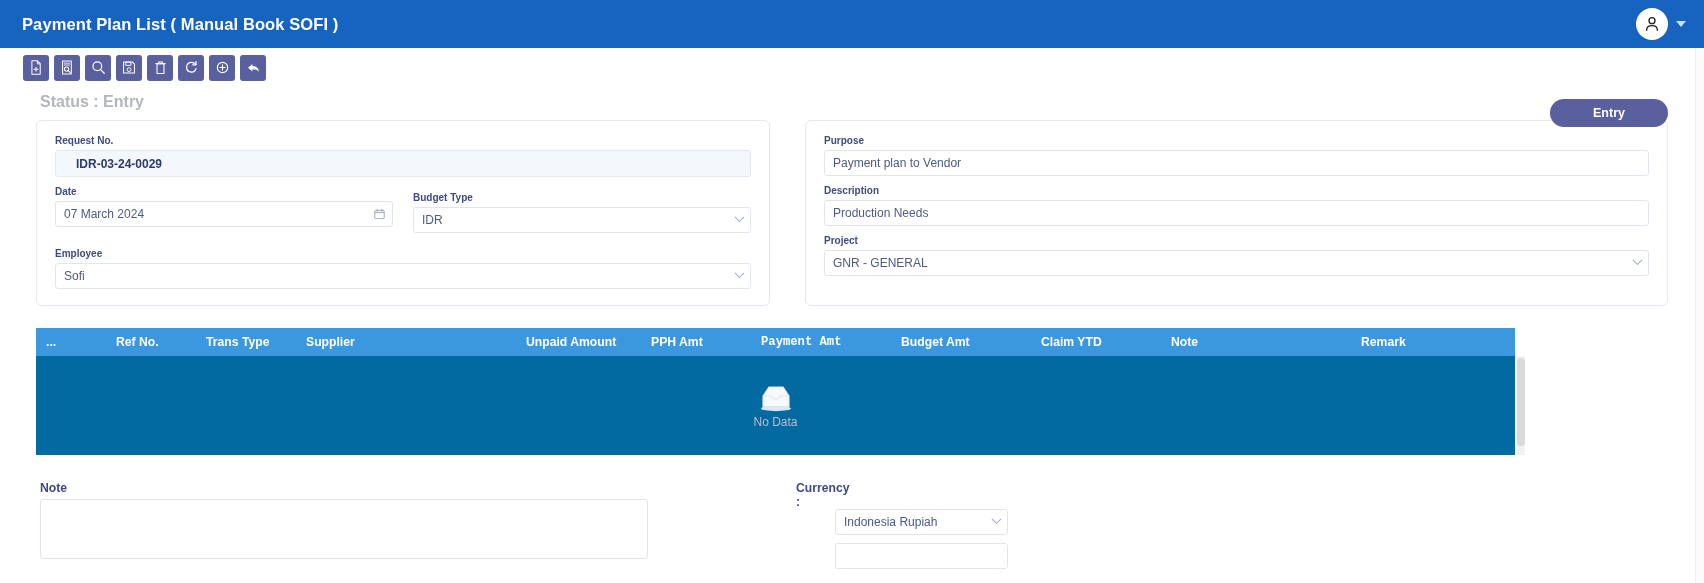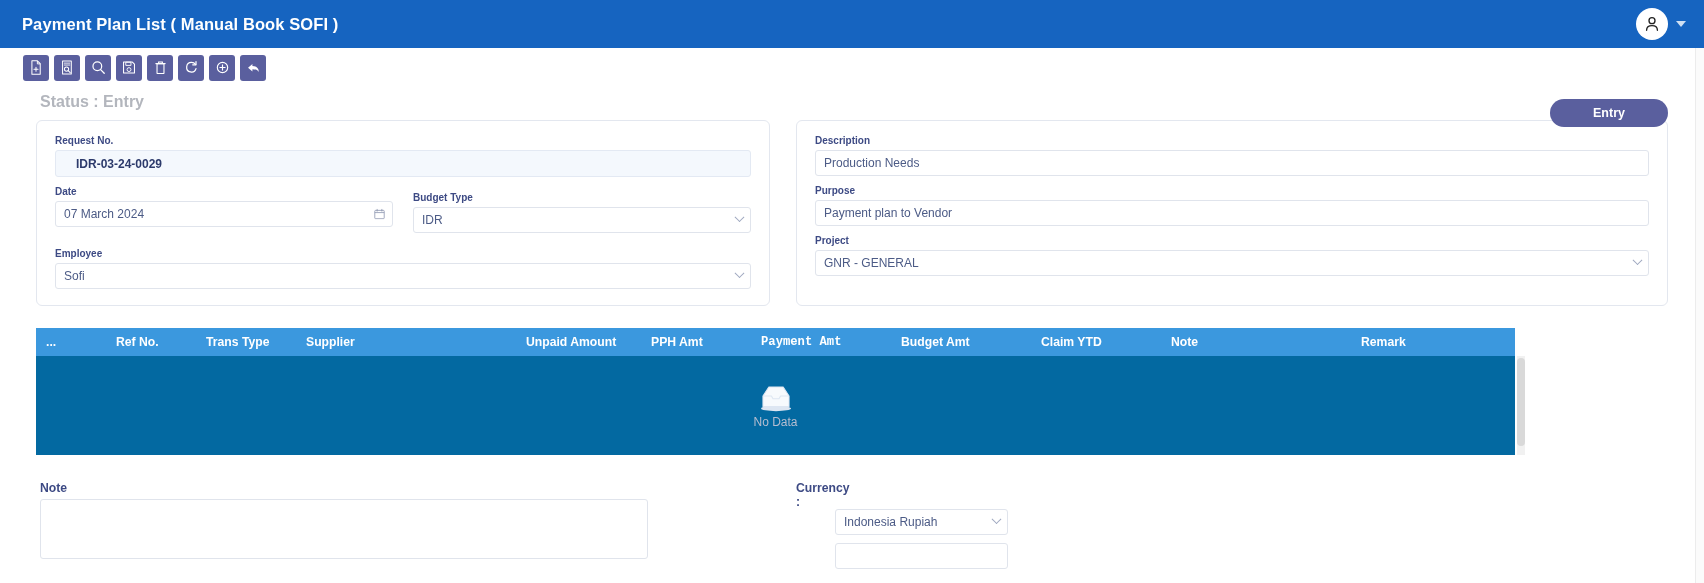--- a/index.html
+++ b/index.html
@@ -95,21 +95,21 @@
     padding: 6px 0 9px 4px;
   }
   .status-text {
     color: #b3b6bd;
     font-size: 16px;
     font-weight: bold;
   }
 
   .panels {
     display: flex;
-    gap: 26px;
+    gap: 35px;
     position: relative;
   }
   .panel {
     border: 1px solid #e3e7ef;
     border-radius: 6px;
     padding: 14px 18px 16px 18px;
     background: #fff;
   }
   .panel.left { width: 734px; }
   .panel.right { flex: 1; padding-bottom: 16px; }
@@ -409,26 +409,26 @@
           <input class="finput" value="Sofi" style="">
           <span class="input-icon">
               <i class="chev"></i>
             </span>
         </div>
       </div>
     </div>
 
     <div class="panel right">
       <div class="field">
+        <label class="flabel">Purpose</label>
+        <input class="finput" value="Payment plan to Vendor" style="">
+      </div>
+      <div class="field">
         <label class="flabel">Description</label>
         <input class="finput" value="Production Needs" style="">
-      </div>
-      <div class="field">
-        <label class="flabel">Purpose</label>
-        <input class="finput" value="Payment plan to Vendor" style="">
       </div>
       <div class="field">
         <label class="flabel">Project</label>
         <div class="input-wrap">
           <input class="finput" value="GNR - GENERAL" style="">
           <span class="input-icon">
               <i class="chev"></i>
             </span>
         </div>
       </div>

